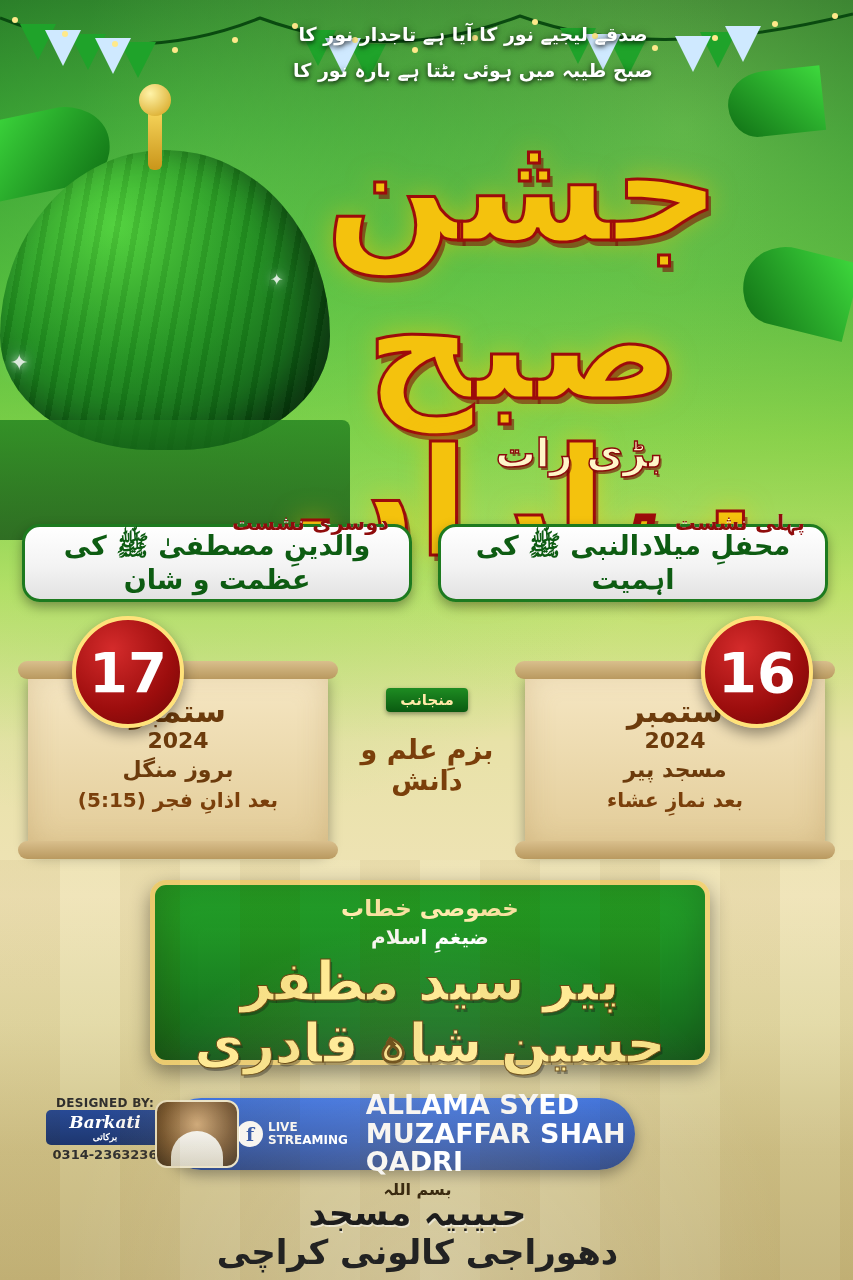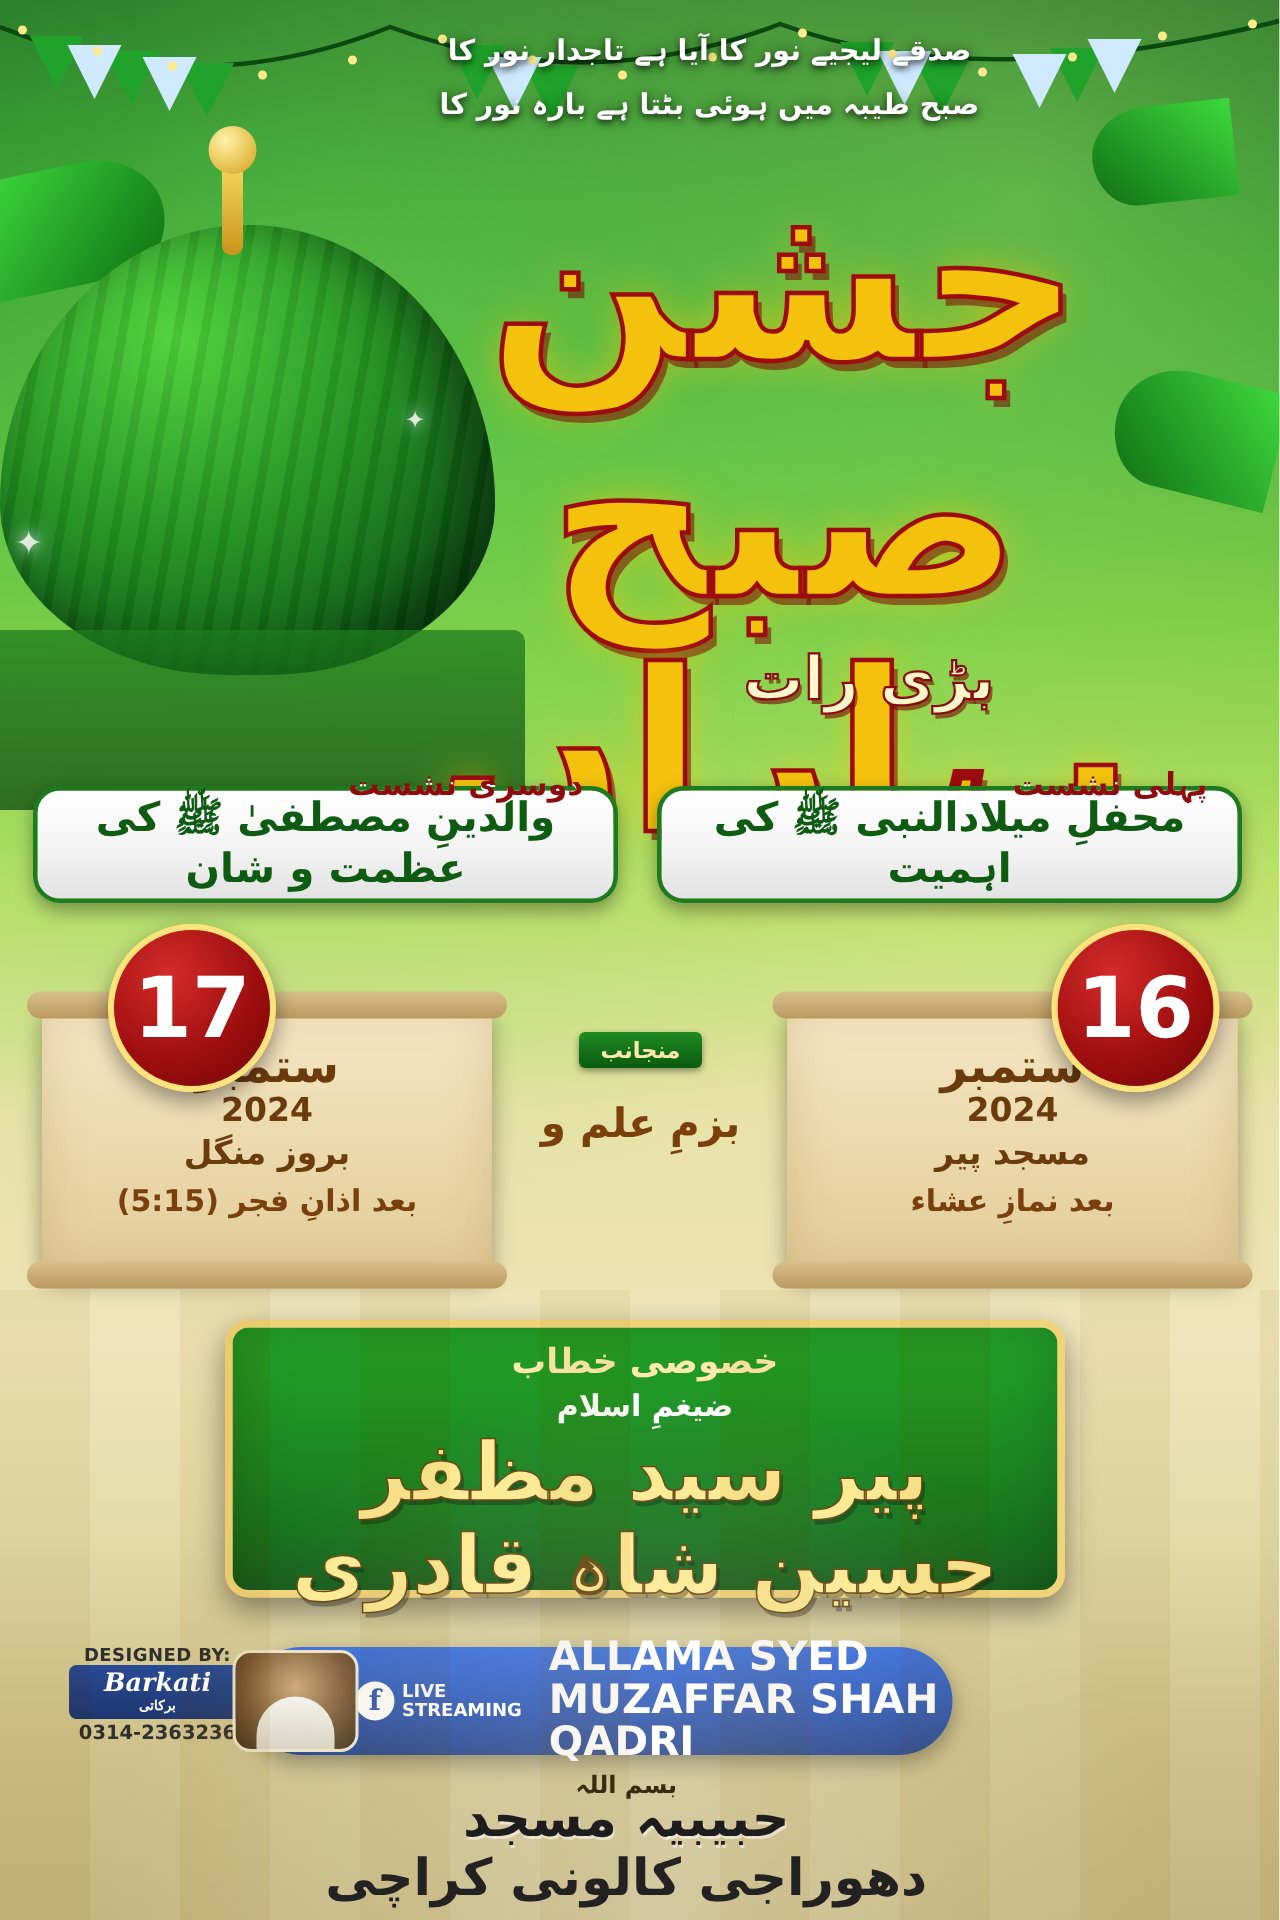--- a/index.html
+++ b/index.html
@@ -299,20 +299,21 @@
         <div class="scroll-year">2024</div>
         <div class="scroll-day">بروز منگل</div>
         <div class="scroll-time">بعد اذانِ فجر (5:15)</div>
       </div>
     </div>
     <div class="date-badge left">17</div>
 
     <div class="center-flag">
       <div class="cf-tag">منجانب</div>
       <div class="cf-line1">بزمِ علم و</div>
+      <div class="cf-line2">دانش</div>
     </div>
   </div>
 
   <div class="speaker-panel">
     <div class="speaker-tag">خصوصی خطاب</div>
     <div class="speaker-title">ضیغمِ اسلام</div>
     <div class="speaker-name">پیر سید مظفر حسین شاہ قادری</div>
   </div>
 
   <div class="designer">

